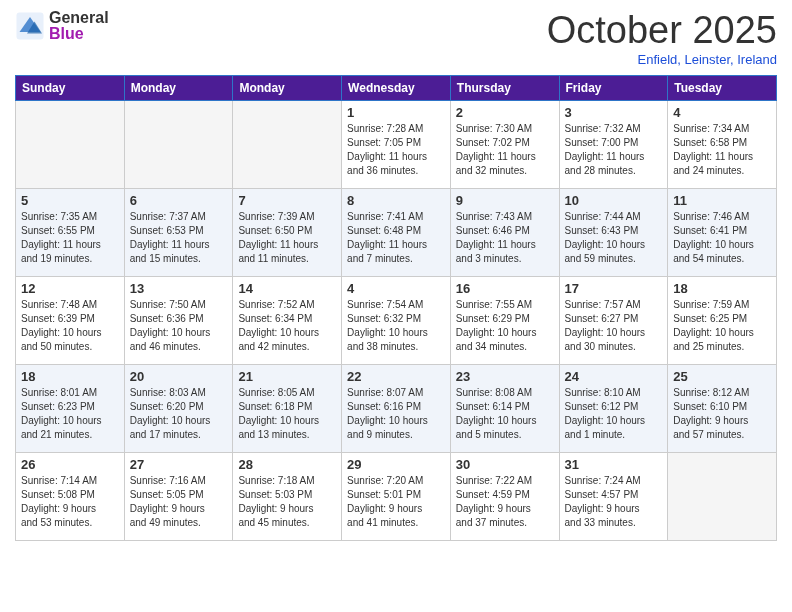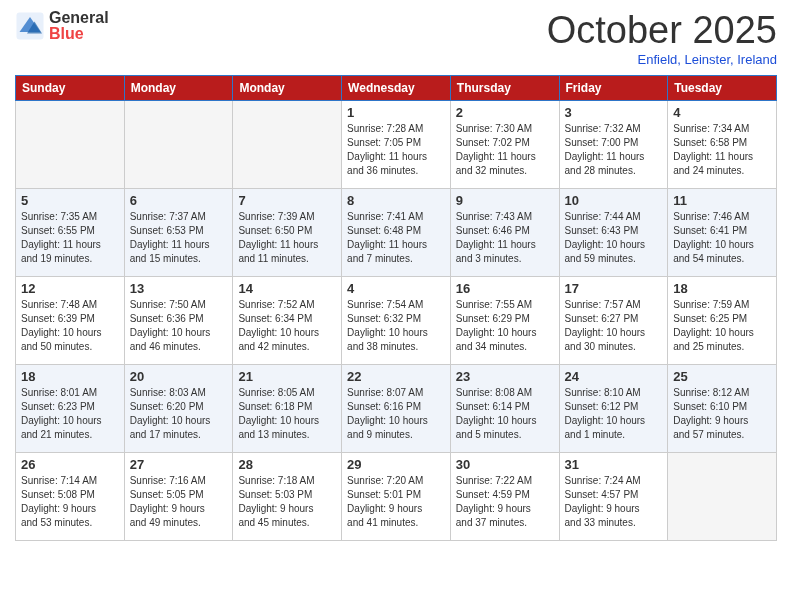--- a/index.html
+++ b/index.html
@@ -33,21 +33,21 @@
       line-height: 1;
     }
     .logo-general {
       font-size: 16px;
       font-weight: bold;
       color: #333;
     }
     .logo-blue {
       font-size: 16px;
       font-weight: bold;
-      color: #ef4444;
+      color: #a21caf;
     }
     .logo-icon {
       width: 30px;
       height: 30px;
       margin-right: 4px;
     }
     .title-section {
       text-align: right;
     }
     .month-title {
@@ -59,21 +59,21 @@
     .location {
       font-size: 13px;
       color: #1d4ed8;
     }
     .calendar {
       width: 100%;
       border-collapse: collapse;
       table-layout: fixed;
     }
     .calendar th {
-      background: #b91c1c;
+      background: #4c1d95;
       color: white;
       text-align: left;
       padding: 5px 6px;
       font-size: 12px;
       font-weight: 600;
       border: 1px solid #2e75c8;
     }
     .calendar td {
       border: 1px solid #ccc;
       vertical-align: top;

